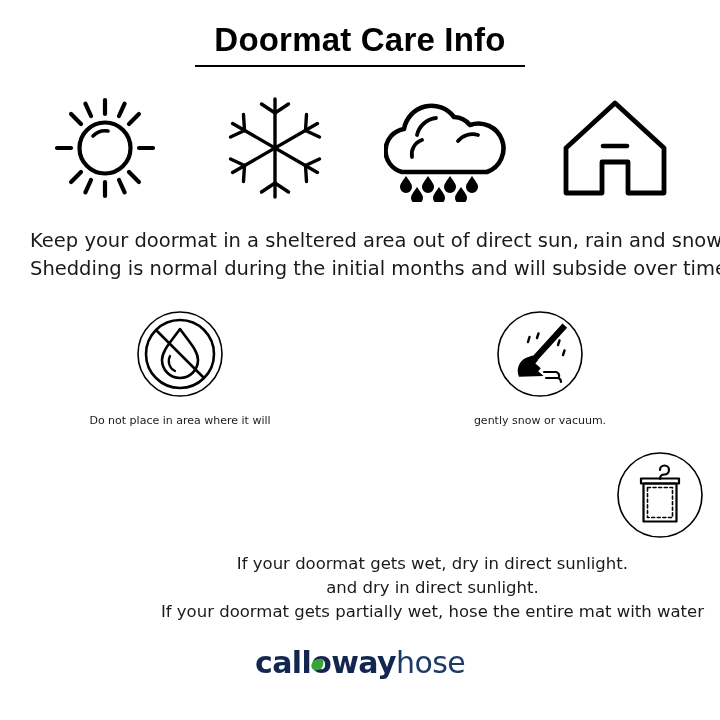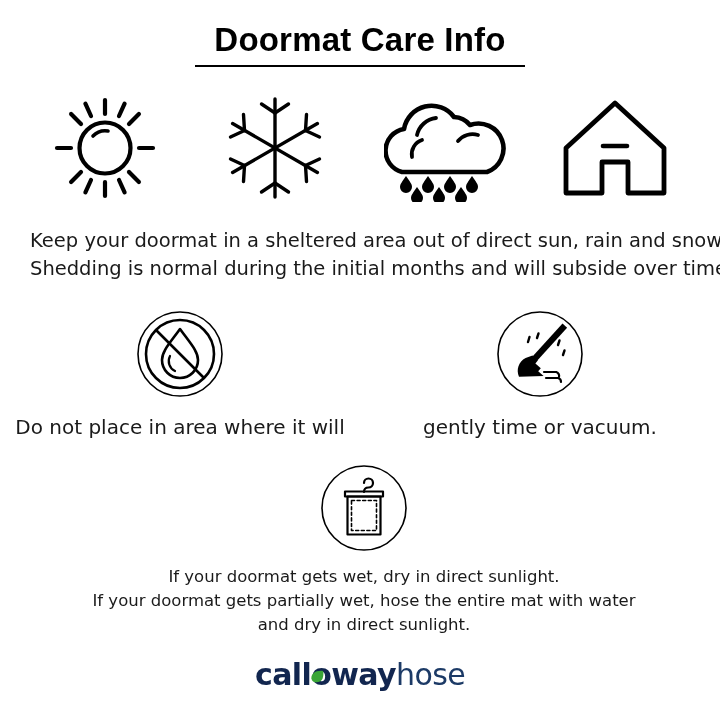--- a/index.html
+++ b/index.html
@@ -90,32 +90,32 @@
   .care-icon {
     height: 92px;
     display: flex;
     align-items: center;
     justify-content: center;
   }
   .care-caption {
     margin-top: 13px;
     text-align: center;
     font-family: "DejaVu Sans", sans-serif;
-    font-size: 20px;
+    font-size: 11px;
     line-height: 1.42;
     color: #1a1a1a;
   }
   .care-caption div { white-space: nowrap; }
 
   
   .dry-block {
     margin-top: 20px;
     display: flex;
     flex-direction: column;
-    align-items: center;
+    align-items: flex-end;
     width: 680px;
     padding-left: 8px;
   }
   .dry-caption {
     margin-top: 11px;
     text-align: center;
     font-family: "DejaVu Sans", sans-serif;
     font-size: 16.5px;
     line-height: 1.45;
     color: #1a1a1a;
@@ -286,40 +286,40 @@
           <g stroke-width="2.4">
             <line x1="32" y1="32" x2="33.5" y2="27"></line>
             <line x1="41" y1="28" x2="42.5" y2="23.5"></line>
             <line x1="62" y1="35" x2="63.5" y2="30.5"></line>
             <line x1="67" y1="45" x2="68.5" y2="40.5"></line>
             <line x1="27" y1="62" x2="28.5" y2="58"></line>
           </g>
         </svg>
       </div>
       <div class="care-caption">
-        <div>gently time or vacuum.</div>
+        <div>gently snow or vacuum.</div>
       </div>
     </div>
 
   </div>
 
   <div class="dry-block">
     <div class="care-icon">
       <svg width="88" height="88" viewBox="0 0 88 88" fill="none" stroke="#000000" stroke-linecap="round" stroke-linejoin="round">
         <circle cx="44" cy="44" r="42" stroke-width="1.6"></circle>
         <path d="M44 19 a4.5 4.5 0 1 1 4.5 4.5 c-3 0 -4.5 2 -4.5 4.5" stroke-width="2.2"></path>
         <rect x="25" y="27.5" width="38" height="5" stroke-width="2.2"></rect>
         <rect x="27.5" y="32.5" width="33" height="38" stroke-width="2.2"></rect>
         <rect x="31.5" y="36.5" width="25" height="30" stroke-width="1.6" stroke-dasharray="3 2.6"></rect>
       </svg>
     </div>
     <div class="dry-caption">
       <div>If your doormat gets wet, dry in direct sunlight.</div>
+      <div>and dry in direct sunlight.</div>
       <div>If your doormat gets partially wet, hose the entire mat with water</div>
-      <div>and dry in direct sunlight.</div>
     </div>
   </div>
 
   <div class="logo-block">
     <div class="logo-text">
       <span class="logo-calloway">
         <span>calloway</span>
         <svg class="logo-leaf" viewBox="0 0 16 16">
           <path d="M14 2 C6 1 1 5 1.5 10 C2 14 7 15.5 11 13 C14 11 14.8 6 14 2 Z" fill="#3aa537"></path>
         </svg>

